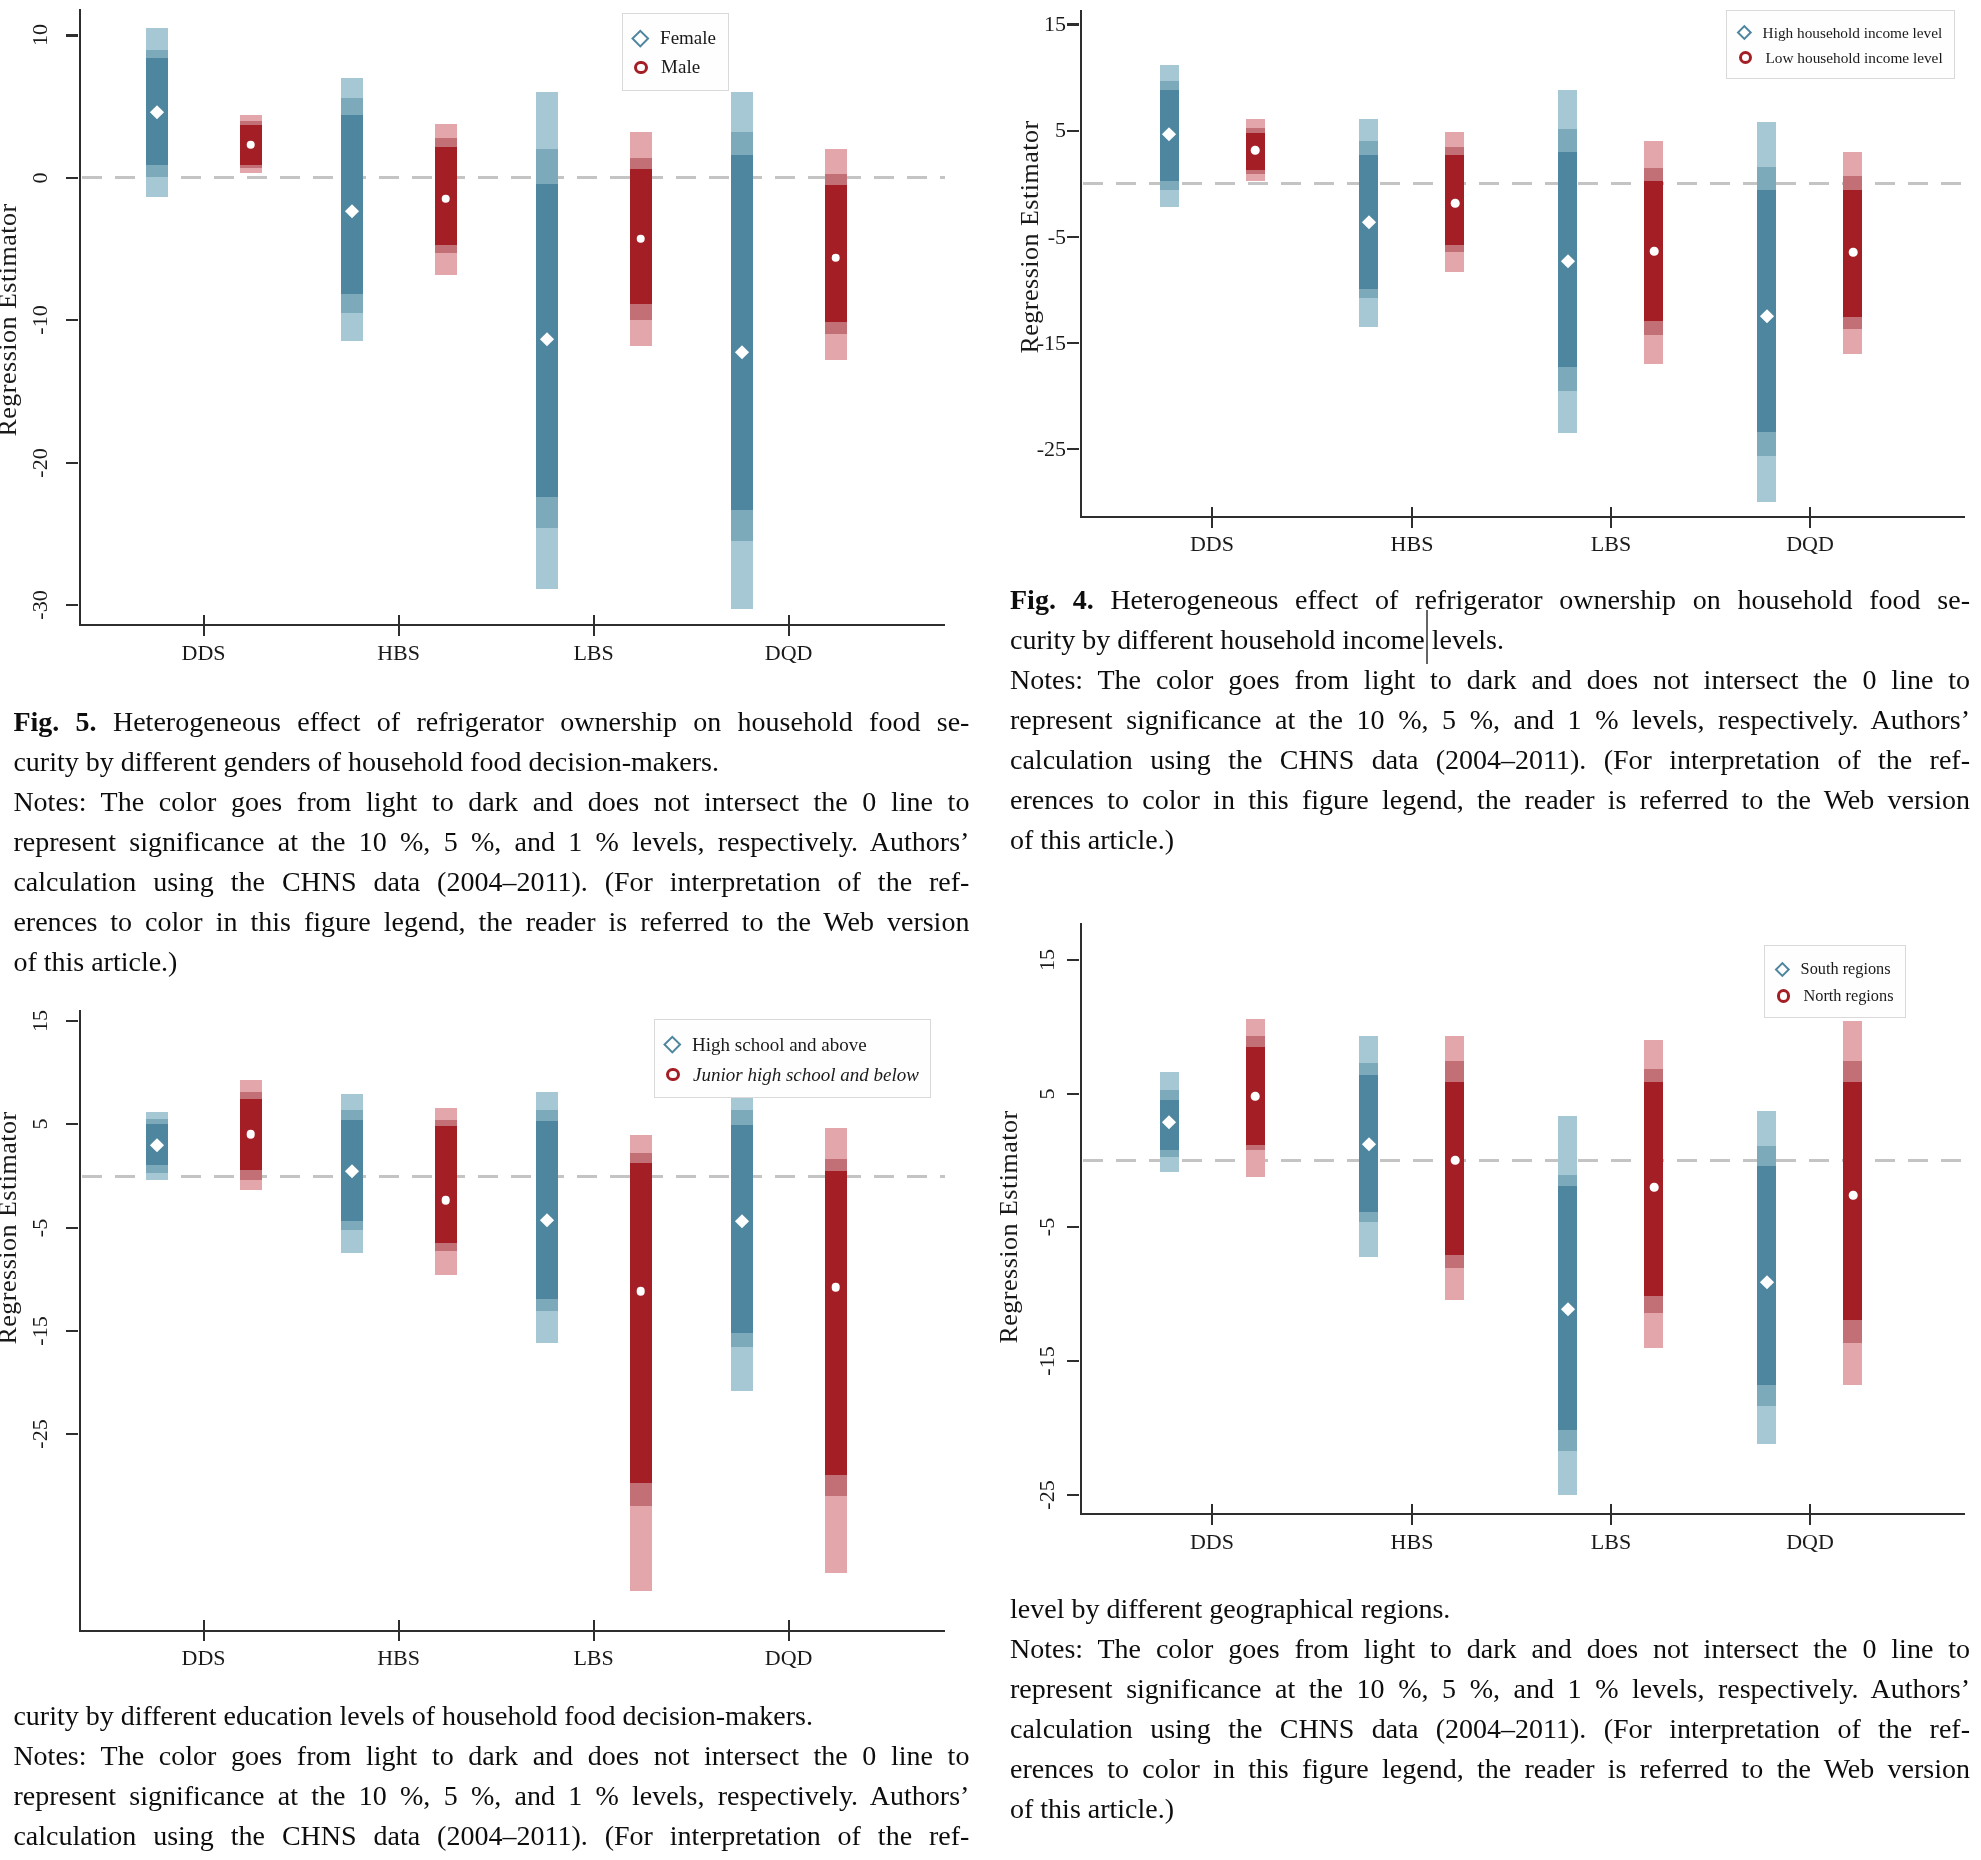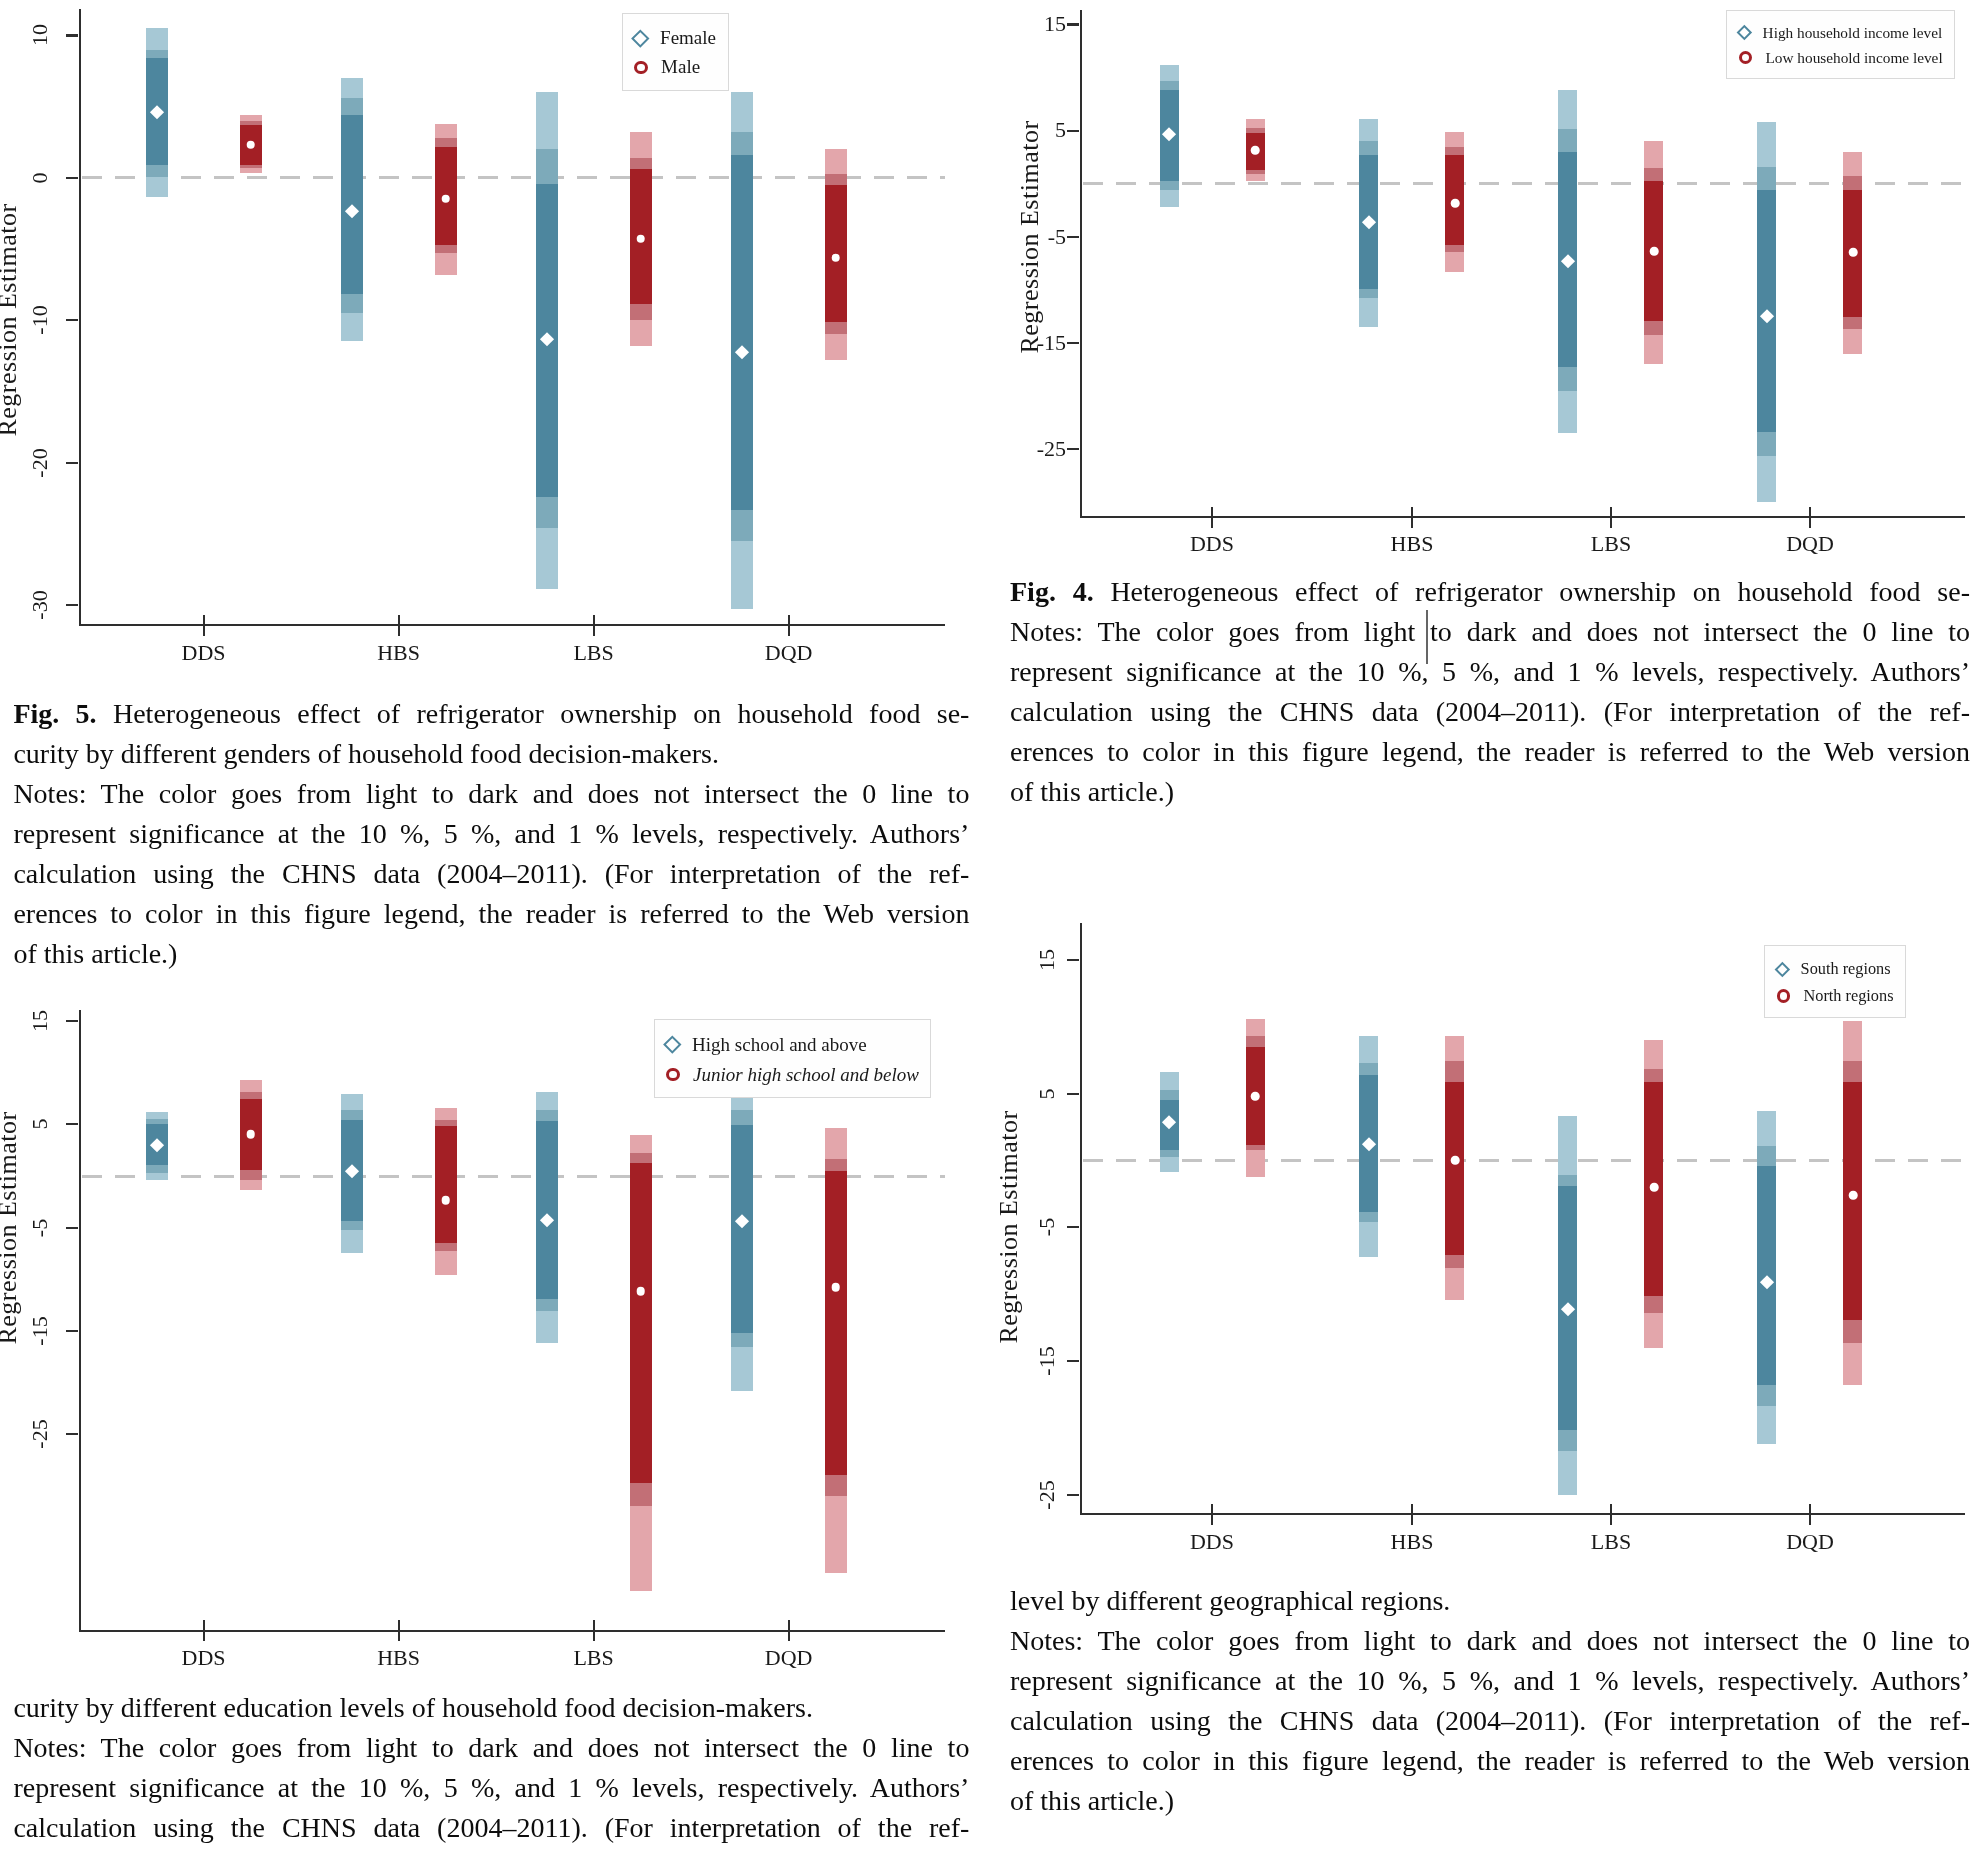--- a/index.html
+++ b/index.html
@@ -19,21 +19,21 @@
              background:repeating-linear-gradient(90deg,#c4c4c4 0px,#c4c4c4 20px,transparent 20px,transparent 33px);}
   .band{position:absolute;}
   .marker-diamond{position:absolute;width:9.6px;height:9.6px;background:#fff;transform:translate(-50%,-50%) rotate(45deg);}
   .marker-circle{position:absolute;width:8.6px;height:8.6px;background:#fff;border-radius:50%;transform:translate(-50%,-50%);}
   .legend{position:absolute;background:#fefefe;border:1px solid #d9d9d9;padding:9.6px 11.5px 7.6px 11.5px;box-sizing:border-box;}
   .legend-row{display:flex;align-items:center;}
   .legend-swatch{flex:0 0 auto;margin-right:13.4px;position:relative;}
   .sw-diamond{width:9.6px;height:9.6px;border:2.4px solid;transform:rotate(45deg);background:transparent;}
   .sw-circle{width:7.6px;height:7.6px;border:3.3px solid;border-radius:50%;background:transparent;}
   .legend-label{white-space:nowrap;color:#1a1a1a;}
-  .caption{position:absolute;}
+  .caption{position:absolute;margin-top:8px;}
   .cap-line{text-align:justify;text-align-last:justify;color:#0d0d0d;}
   .cap-line.endpara{text-align-last:left;}
   .cap-lead{font-weight:bold;}
   .cursor-artifact{position:absolute;width:1.9px;background:#4a4a4a;opacity:.85;}
 </style>
 </head>
 <body>
 
 <div class="page">
     <div class="chart" style="left: 7.6px; top: 1.9px; width: 958px; height: 681px;">
@@ -256,20 +256,21 @@
         <div class="legend-row" style="height: 25px;">
           <div class="legend-swatch">
             <div class="sw-circle" style="border-color: rgb(163, 31, 37);"></div>
           </div>
           <div class="legend-label" style="font-size: 15.3px; font-family: Liberation Serif, serif;">Low household income level</div>
         </div>
       </div>
     </div>
     <div class="caption" style="left: 1010px; top: 572px; width: 960px;">
       <div class="cap-line" style="font-size: 28px; line-height: 40px;"><span class="cap-lead">Fig. 4. </span>Heterogeneous effect of refrigerator ownership on household food se-</div>
+      <div class="cap-line endpara" style="font-size: 28px; line-height: 40px;">curity by different household income levels.</div>
       <div class="cap-line" style="font-size: 28px; line-height: 40px;">Notes: The color goes from light to dark and does not intersect the 0 line to</div>
       <div class="cap-line" style="font-size: 28px; line-height: 40px;">represent significance at the 10 %, 5 %, and 1 % levels, respectively. Authors’</div>
       <div class="cap-line" style="font-size: 28px; line-height: 40px;">calculation using the CHNS data (2004–2011). (For interpretation of the ref-</div>
       <div class="cap-line" style="font-size: 28px; line-height: 40px;">erences to color in this figure legend, the reader is referred to the Web version</div>
       <div class="cap-line endpara" style="font-size: 28px; line-height: 40px;">of this article.)</div>
     </div>
     <div class="chart" style="left: 1007px; top: 911px; width: 969px; height: 661px;">
       <div class="axis-line" style="left: 73px; top: 11.5px; width: 2.4px; height: 591px; background: rgb(46, 46, 46);"></div>
       <div class="axis-line" style="left: 73px; top: 602px; width: 885px; height: 2.4px; background: rgb(46, 46, 46);"></div>
       <div class="tick" style="left: 60px; top: 48px; width: 12.4px; height: 2.4px; background: rgb(46, 46, 46);"></div>

